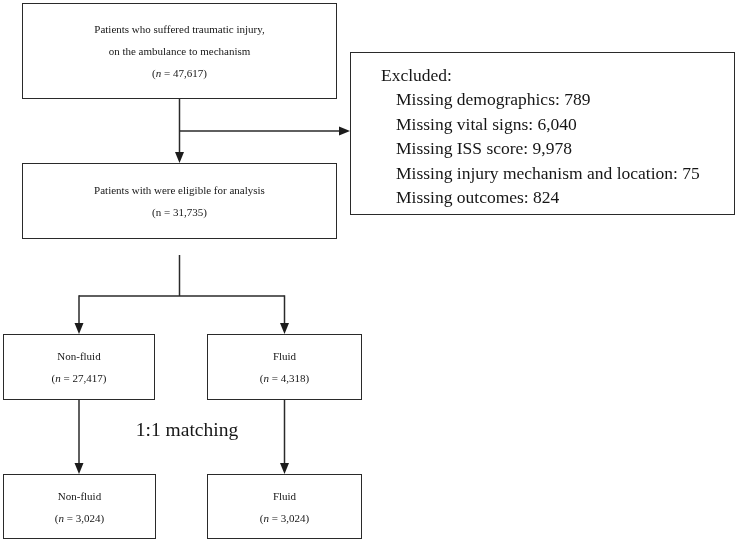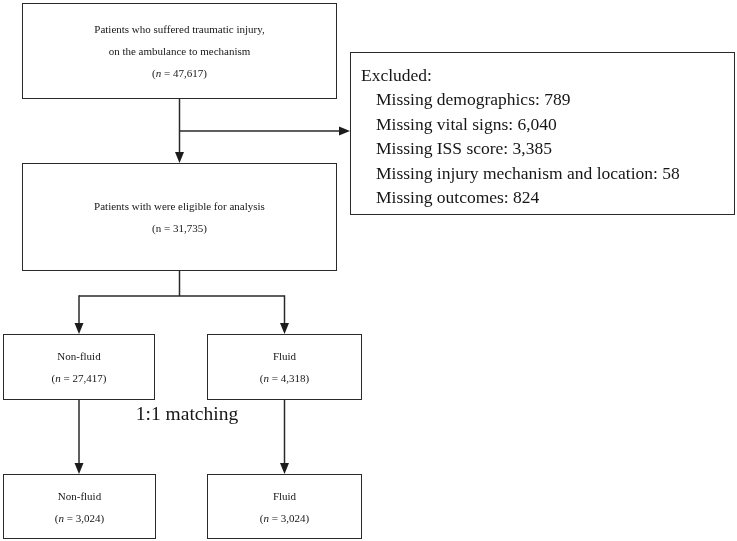--- a/index.html
+++ b/index.html
@@ -36,20 +36,21 @@
     white-space: nowrap;
   }
   .box i { font-style: italic; }
   #box-excluded {
     padding: 10px 8px 8px 10px;
     text-align: left;
   }
   #box-excluded .ln {
     font-size: 17.5px;
     line-height: 24.4px;
+    margin-left: 20px;
   }
   #box-excluded .indent {
     padding-left: 15px;
   }
   .float-label {
     position: absolute;
     font-size: 19.5px;
     line-height: 24px;
     text-align: center;
     white-space: nowrap;
@@ -110,41 +111,41 @@
   <div class="box center" id="box-source" style="left:22px; top:3px; width:315px; height:96px;">
     <span class="ln">Patients who suffered traumatic injury,</span>
     <span class="ln">on the ambulance to mechanism</span>
     <span class="ln">(<i>n</i> = 47,617)</span>
   </div>
 
   <div class="box" id="box-excluded" style="left:350px; top:52px; width:385px; height:163px;">
     <span class="ln">Excluded:</span>
     <span class="ln indent">Missing demographics: 789</span>
     <span class="ln indent">Missing vital signs: 6,040</span>
-    <span class="ln indent">Missing ISS score: 3,385</span>
-    <span class="ln indent">Missing injury mechanism and location: 58</span>
+    <span class="ln indent">Missing ISS score: 9,978</span>
+    <span class="ln indent">Missing injury mechanism and location: 75</span>
     <span class="ln indent">Missing outcomes: 824</span>
   </div>
 
-  <div class="box center" id="box-eligible" style="left:22px; top:163px; width:315px; height:108px;align-items:center;">
+  <div class="box center" id="box-eligible" style="left:22px; top:163px; width:315px; height:76px;align-items:center;">
     <span class="ln">Patients with were eligible for analysis</span>
     <span class="ln">(n = 31,735)</span>
   </div>
 
   <div class="box center" id="box-nonfluid" style="left:3px; top:334px; width:152px; height:66px;">
     <span class="ln">Non-fluid</span>
     <span class="ln">(<i>n</i> = 27,417)</span>
   </div>
 
   <div class="box center" id="box-fluid" style="left:207px; top:334px; width:155px; height:66px;">
     <span class="ln">Fluid</span>
     <span class="ln">(<i>n</i> = 4,318)</span>
   </div>
 
-  <div class="float-label" style="left:107px; top:402px; width:160px;text-align:center;">1:1 matching</div>
+  <div class="float-label" style="left:107px; top:418px; width:160px;text-align:center;">1:1 matching</div>
 
   <div class="box center" id="box-nonfluid-matched" style="left:3px; top:474px; width:153px; height:65px;">
     <span class="ln">Non-fluid</span>
     <span class="ln">(<i>n</i> = 3,024)</span>
   </div>
 
   <div class="box center" id="box-fluid-matched" style="left:207px; top:474px; width:155px; height:65px;">
     <span class="ln">Fluid</span>
     <span class="ln">(<i>n</i> = 3,024)</span>
   </div>

